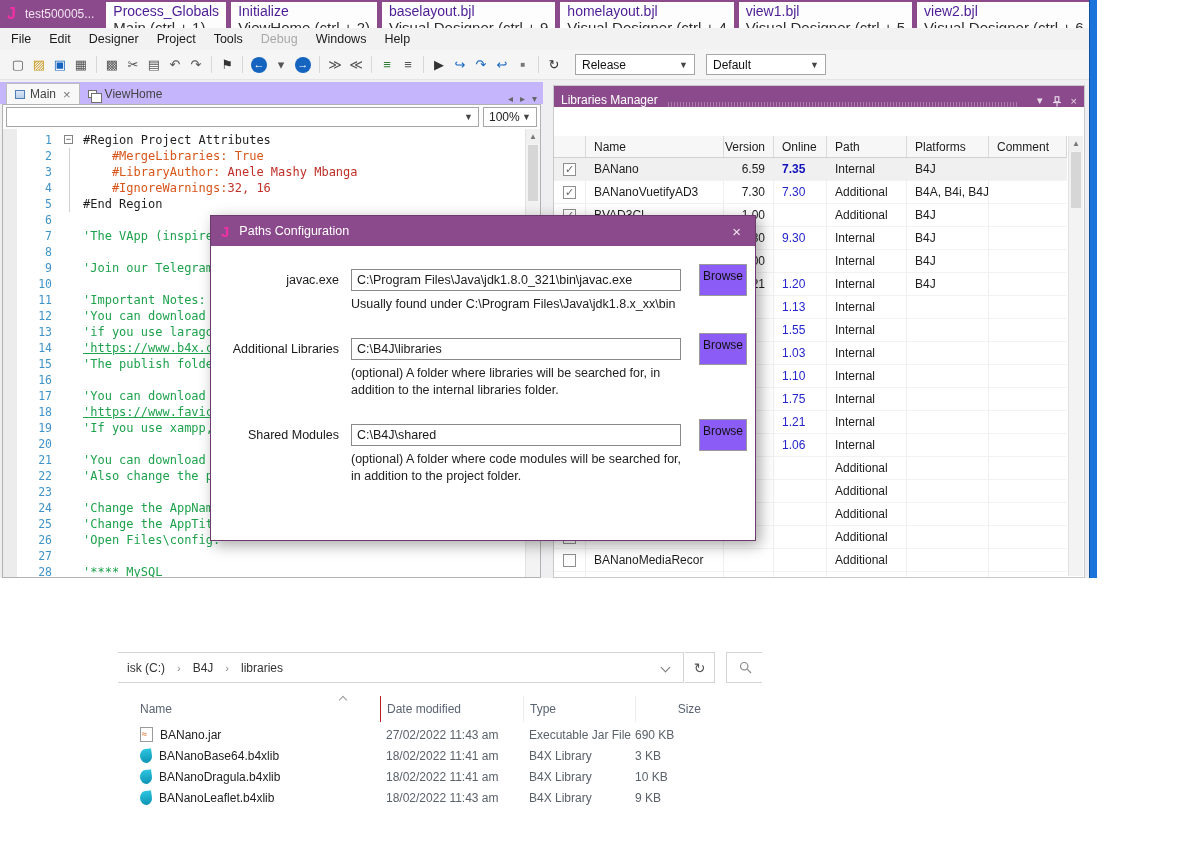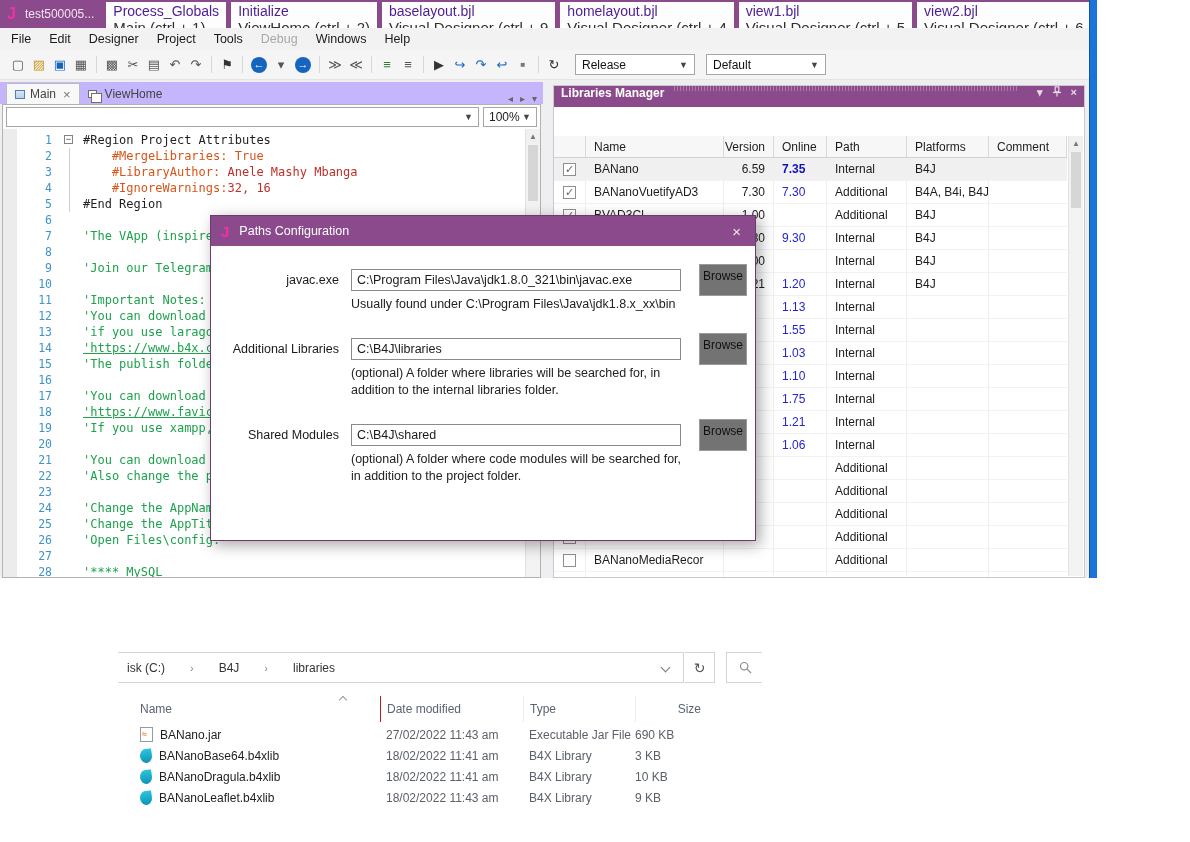--- a/index.html
+++ b/index.html
@@ -63,21 +63,21 @@
   .fbox{position:absolute;left:1px;top:3px;width:9px;height:9px;border:1px solid #848484;font-size:9px;line-height:7px;text-align:center;color:#333;background:#fff;font-family:"Liberation Sans",sans-serif;}
   .cl-text{white-space:pre;padding-left:5px;}
   .tk-k{color:#1f1f1f;}
   .tk-a{color:#d8551a;}
   .tk-v{color:#c03028;}
   .tk-c{color:#1ea24d;}
   .tk-l{color:#1ea24d;text-decoration:underline;}
 
   
   .lib-panel{position:absolute;left:553px;top:85px;width:532px;height:493px;background:#fff;border:1px solid #c9c9c9;overflow:hidden;}
-  .lib-title{position:absolute;top:0;left:0;right:0;height:21px;background:#8b4a8b;color:#fff;display:flex;align-items:flex-start;padding:0 7px;font-size:12px;font-weight:bold;}
+  .lib-title{position:absolute;top:0;left:0;right:0;height:21px;background:#8b4a8b;color:#fff;display:flex;align-items:flex-end;padding:0 7px;font-size:12px;}
   .lib-title .tex{flex:1;height:5px;margin:0 10px;background:repeating-linear-gradient(90deg,rgba(255,255,255,.28) 0 1px,transparent 1px 3px);}
   .lib-title .hic{color:#e9d9e9;font-size:11px;margin-left:9px;display:flex;align-items:center;}
   .lib-filter-row{position:absolute;top:21px;left:0;right:0;height:29px;background:#f5f5f7;}
   .lib-filter{position:absolute;left:5px;right:5px;top:3px;height:23px;border:1px solid #cfcfcf;background:#fff;display:flex;align-items:center;padding:0 8px;}
   .lib-filter .ph{font-style:italic;color:#8c8c8c;font-size:12px;flex:1;}
   .lhead{position:absolute;top:50px;left:0;right:17px;height:22px;display:flex;background:#f7f7f7;border-bottom:1px solid #d2d2d2;font-size:12px;color:#1c1c1c;align-items:center;}
   .lib-rows{position:absolute;top:72px;left:0;right:17px;bottom:0;overflow:hidden;}
   .lc{height:100%;display:flex;align-items:center;padding-left:8px;border-right:1px solid #efefef;}
   .lhead .lc{border-right:1px solid #d9d9d9;}
   .lr{display:flex;height:23px;border-bottom:1px solid #f2f2f2;font-size:12px;color:#1c1c1c;}
@@ -97,30 +97,30 @@
   
   .dialog{position:absolute;left:210px;top:215px;width:546px;height:326px;background:#fff;border:1px solid #6d3a70;box-shadow:4px 4px 14px rgba(0,0,0,.35);}
   .dlg-title{height:30px;background:#8b4a8b;display:flex;align-items:center;padding:0 10px;}
   .dlg-logo{color:#f32fa6;font-weight:bold;font-size:15px;margin-right:10px;}
   .dlg-caption{color:#fff;font-size:12.5px;flex:1;}
   .dlg-close{color:#f0e4ef;font-size:15px;padding:0 4px;}
   .dlg-body{padding-top:22px;font-size:12.5px;color:#1a1a1a;}
   .drow{display:flex;align-items:center;height:24px;}
   .dlabel{width:128px;text-align:right;margin-right:12px;white-space:nowrap;}
   .dinput{width:330px;height:22px;border:1px solid #8a8a8a;background:#fff;padding:0 5px;line-height:20px;white-space:nowrap;overflow:hidden;}
-  .dbrowse{margin-left:18px;width:48px;height:32px;background:#737373;border:1px solid #9a9a9a;font-size:12px;color:#111;text-align:center;line-height:22px;}
+  .dbrowse{margin-left:18px;width:48px;height:32px;background:#8b5cf6;border:1px solid #9a9a9a;font-size:12px;color:#111;text-align:center;line-height:22px;}
   .dhelp{margin:4px 0 24px 140px;width:334px;line-height:1.35;color:#222;min-height:16px;}
   .dbtns{display:flex;justify-content:flex-end;padding-right:74px;gap:15px;margin-top:14px;}
   .dbtn{width:50px;height:24px;background:#e9e9e9;border:1px solid #9a9a9a;text-align:center;line-height:22px;font-size:12.5px;color:#111;}
   .dbtn.default{border:1px solid #2d2d2d;}
 
   
   .explorer{position:absolute;left:118px;top:650px;width:644px;height:192px;background:#fff;overflow:hidden;font-size:12px;color:#333;}
   .addr{position:absolute;left:-12px;top:2px;width:578px;height:31px;border:1px solid #d4d4d4;display:flex;align-items:center;padding:0 10px 0 20px;}
-  .crumbs{display:flex;align-items:center;gap:25px;white-space:nowrap;}
+  .crumbs{display:flex;align-items:center;gap:12px;white-space:nowrap;}
   .crumb-sep{color:#888;font-size:11px;}
   .chev-down{width:7px;height:7px;border-left:1px solid #777;border-bottom:1px solid #777;transform:rotate(-45deg);margin-left:auto;margin-right:4px;}
   .refresh-box{position:absolute;left:567px;top:2px;width:30px;height:31px;border:1px solid #d4d4d4;border-left:none;display:flex;align-items:center;justify-content:center;color:#555;font-size:14px;}
   .esearch{position:absolute;left:608px;top:2px;width:70px;height:31px;border:1px solid #d4d4d4;display:flex;align-items:center;padding-left:12px;}
   .ehead{position:absolute;left:0;top:46px;height:26px;display:flex;align-items:center;color:#5a6472;}
   .ehead .ecell{position:relative;height:100%;display:flex;align-items:center;}
   .e-name{width:262px;padding-left:22px;}
   .e-date{width:143px;border-left:1px solid #b91c1c;padding-left:6px;}
   .e-type{width:112px;border-left:1px solid #ededed;padding-left:6px;}
   .e-size{width:78px;border-left:1px solid #ededed;justify-content:flex-end;padding-right:12px;}

